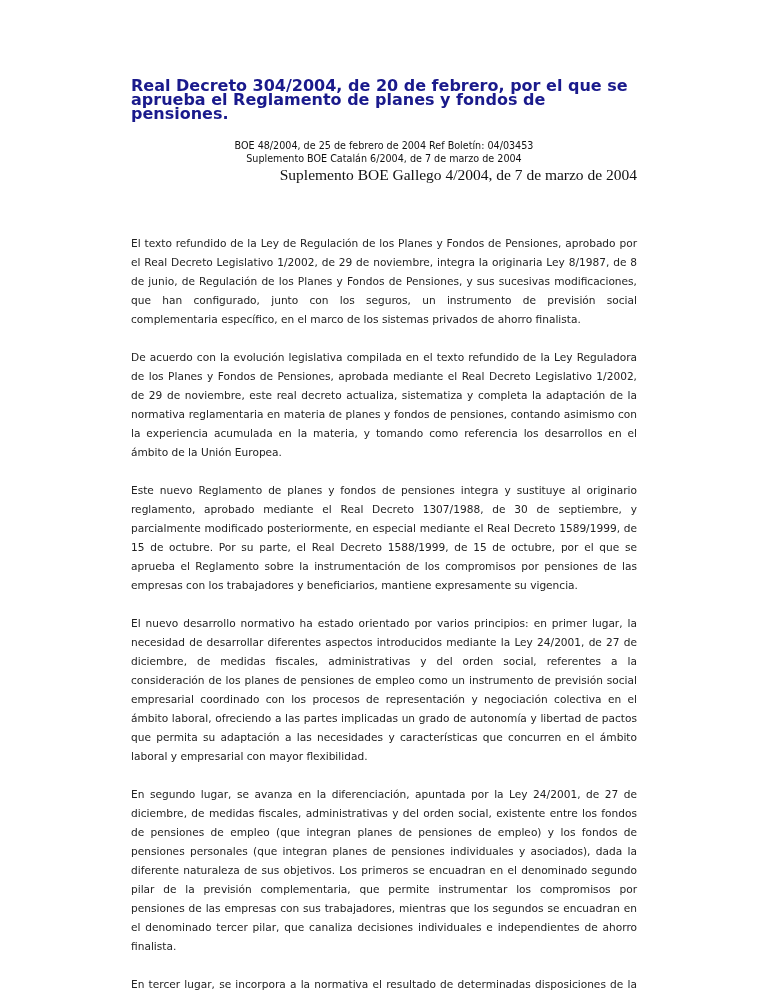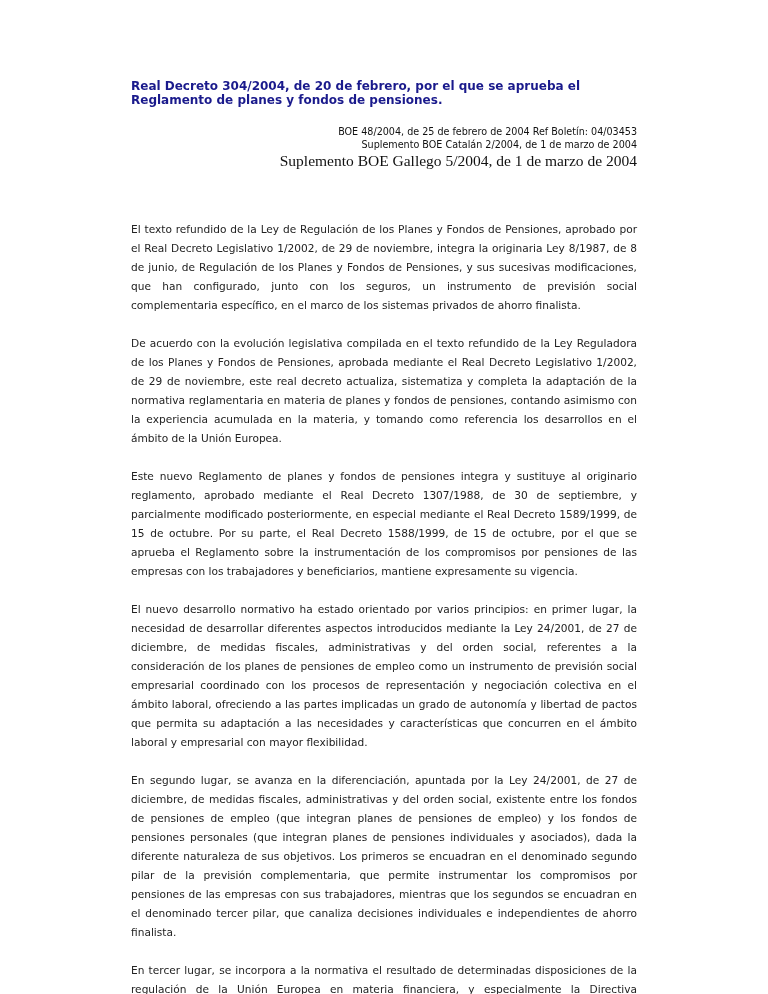--- a/index.html
+++ b/index.html
@@ -15,35 +15,36 @@
     }
     .page {
       position: absolute;
       left: 131px;
       top: 79px;
       width: 506px;
     }
     .doc-title {
       font-family: "DejaVu Sans", sans-serif;
       font-weight: bold;
-      font-size: 12px;
+      font-size: 16px;
       line-height: 14px;
       color: #1a1a8c;
       margin: 0;
       text-align: left;
     }
     .refs {
       margin-top: 18px;
       text-align: right;
     }
     .ref-line {
       font-family: "DejaVu Sans", sans-serif;
       font-size: 9.6px;
       line-height: 13px;
       color: #111111;
+      text-align: center;
     }
     .ref-line-large {
       font-family: "Liberation Serif", serif;
       font-size: 15.5px;
       line-height: 19px;
       color: #111111;
     }
     .body-text {
       margin-top: 50px;
     }
@@ -57,22 +58,22 @@
     }
   </style>
 </head>
 <body>
 
 <div class="page">
   <h1 class="doc-title">Real Decreto 304/2004, de 20 de febrero, por el que se aprueba el Reglamento de planes y fondos de pensiones.</h1>
 
   <div class="refs">
     <div class="ref-line">BOE 48/2004, de 25 de febrero de 2004 Ref Boletín: 04/03453</div>
-    <div class="ref-line">Suplemento BOE Catalán 2/2004, de 1 de marzo de 2004</div>
-    <div class="ref-line-large">Suplemento BOE Gallego 5/2004, de 1 de marzo de 2004</div>
+    <div class="ref-line">Suplemento BOE Catalán 6/2004, de 7 de marzo de 2004</div>
+    <div class="ref-line-large">Suplemento BOE Gallego 4/2004, de 7 de marzo de 2004</div>
   </div>
 
   <div class="body-text">
     <p class="para">El texto refundido de la Ley de Regulación de los Planes y Fondos de Pensiones, aprobado por el Real Decreto Legislativo 1/2002, de 29 de noviembre, integra la originaria Ley 8/1987, de 8 de junio, de Regulación de los Planes y Fondos de Pensiones, y sus sucesivas modificaciones, que han configurado, junto con los seguros, un instrumento de previsión social complementaria específico, en el marco de los sistemas privados de ahorro finalista.</p>
     <p class="para">De acuerdo con la evolución legislativa compilada en el texto refundido de la Ley Reguladora de los Planes y Fondos de Pensiones, aprobada mediante el Real Decreto Legislativo 1/2002, de 29 de noviembre, este real decreto actualiza, sistematiza y completa la adaptación de la normativa reglamentaria en materia de planes y fondos de pensiones, contando asimismo con la experiencia acumulada en la materia, y tomando como referencia los desarrollos en el ámbito de la Unión Europea.</p>
     <p class="para">Este nuevo Reglamento de planes y fondos de pensiones integra y sustituye al originario reglamento, aprobado mediante el Real Decreto 1307/1988, de 30 de septiembre, y parcialmente modificado posteriormente, en especial mediante el Real Decreto 1589/1999, de 15 de octubre. Por su parte, el Real Decreto 1588/1999, de 15 de octubre, por el que se aprueba el Reglamento sobre la instrumentación de los compromisos por pensiones de las empresas con los trabajadores y beneficiarios, mantiene expresamente su vigencia.</p>
     <p class="para">El nuevo desarrollo normativo ha estado orientado por varios principios: en primer lugar, la necesidad de desarrollar diferentes aspectos introducidos mediante la Ley 24/2001, de 27 de diciembre, de medidas fiscales, administrativas y del orden social, referentes a la consideración de los planes de pensiones de empleo como un instrumento de previsión social empresarial coordinado con los procesos de representación y negociación colectiva en el ámbito laboral, ofreciendo a las partes implicadas un grado de autonomía y libertad de pactos que permita su adaptación a las necesidades y características que concurren en el ámbito laboral y empresarial con mayor flexibilidad.</p>
     <p class="para">En segundo lugar, se avanza en la diferenciación, apuntada por la Ley 24/2001, de 27 de diciembre, de medidas fiscales, administrativas y del orden social, existente entre los fondos de pensiones de empleo (que integran planes de pensiones de empleo) y los fondos de pensiones personales (que integran planes de pensiones individuales y asociados), dada la diferente naturaleza de sus objetivos. Los primeros se encuadran en el denominado segundo pilar de la previsión complementaria, que permite instrumentar los compromisos por pensiones de las empresas con sus trabajadores, mientras que los segundos se encuadran en el denominado tercer pilar, que canaliza decisiones individuales e independientes de ahorro finalista.</p>
     <p class="para">En tercer lugar, se incorpora a la normativa el resultado de determinadas disposiciones de la regulación de la Unión Europea en materia financiera, y especialmente la Directiva 2003/41/CE del Parlamento Europeo y del Consejo, de 3 de junio de 2003, relativa a las</p>
   </div>

